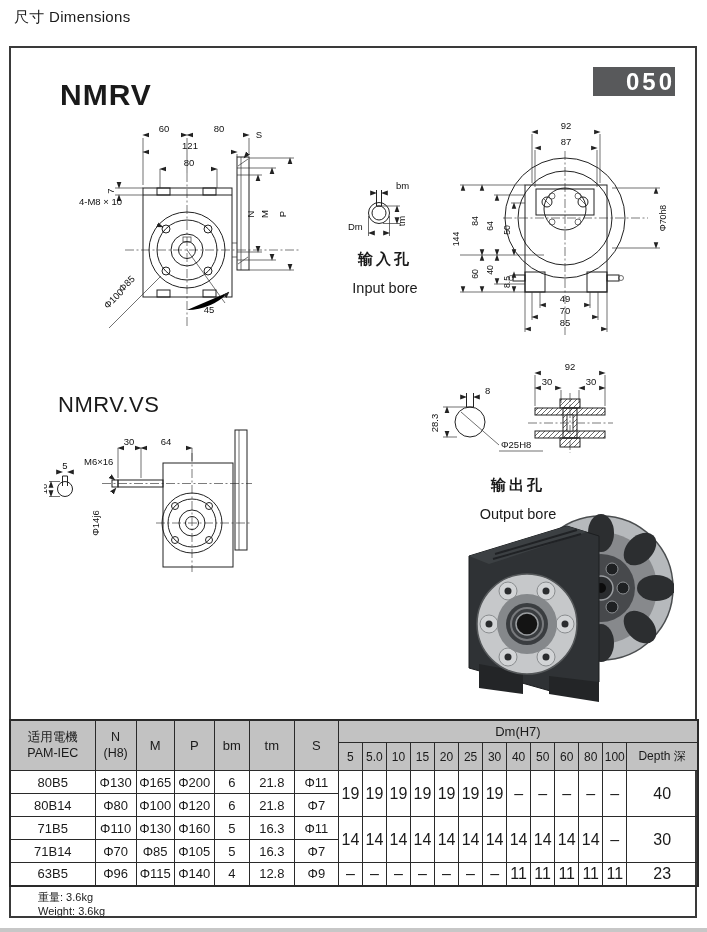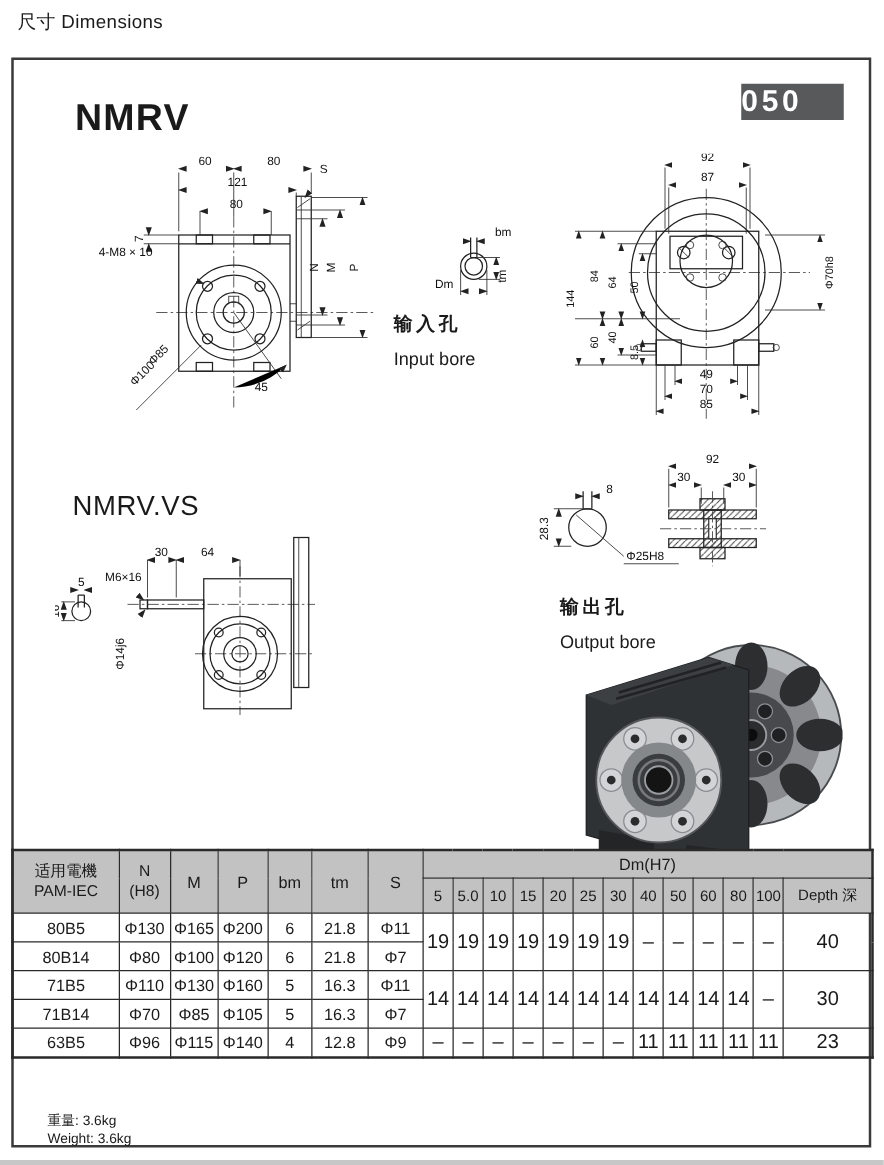--- a/index.html
+++ b/index.html
@@ -1,26 +1,26 @@
 <!DOCTYPE html>
 <html><head>
 <meta charset="utf-8">
 <style>
   html,body{margin:0;padding:0;background:#fff}
   body{width:707px;height:932px;position:relative;font-family:"Liberation Sans",sans-serif;color:#1a1a1a;overflow:hidden}
   .page-title{position:absolute;left:14px;top:8px;font-size:15px;letter-spacing:.3px}
   .panel{position:absolute;left:9px;top:46px;width:688px;height:872px;border:2px solid #3a3a3a;box-sizing:border-box;background:#fff}
   .model-title{position:absolute;left:49px;top:30px;font-size:30px;font-weight:700;letter-spacing:1px}
   .model-vs-title{position:absolute;left:47px;top:344px;font-size:22px;font-weight:400;letter-spacing:.5px}
-  .badge{position:absolute;left:582px;top:19px;width:82px;height:29px;background:#58595b;color:#fff;font-size:24px;font-weight:700;text-align:left;line-height:29px;letter-spacing:3px}
+  .badge{position:absolute;left:582px;top:19px;width:82px;height:29px;background:#58595b;color:#fff;font-size:24px;font-weight:700;text-align:right;line-height:29px;letter-spacing:3px}
   .svgblk{position:absolute}
-  .cap{position:absolute;text-align:left}
+  .cap{position:absolute;text-align:center}
   .cap .zh{font-size:15px;font-weight:700;letter-spacing:3px}
   .cap .en{font-size:14.5px;margin-top:11px}
-  .dim-table{position:absolute;left:-2px;top:631px;width:690px;border-collapse:collapse;table-layout:fixed;font-size:13px}
+  .dim-table{position:absolute;left:-2px;top:671px;width:690px;border-collapse:collapse;table-layout:fixed;font-size:13px}
   .dim-table th,.dim-table td{border:1px solid #2a2a2a;text-align:center;vertical-align:middle;padding:0;font-weight:normal;overflow:hidden}
   .dim-table{border:2px solid #2a2a2a}
   .dim-table thead th{background:#c2c2c2}
   .th-pam,.th-n{white-space:pre-line;font-size:12.5px;line-height:1.25}
   .sub th{height:27px;font-size:12px}
   .hrow1 th{height:21px}
   .dim-table tbody tr{height:23px}
   .dim-table td.dm{font-size:16px}
   .weight{position:absolute;left:27px;top:842px;font-size:11px;line-height:1.3}
   .scan-edge{position:absolute;left:0;bottom:0;width:707px;height:4px;background:#c7c7c7}

